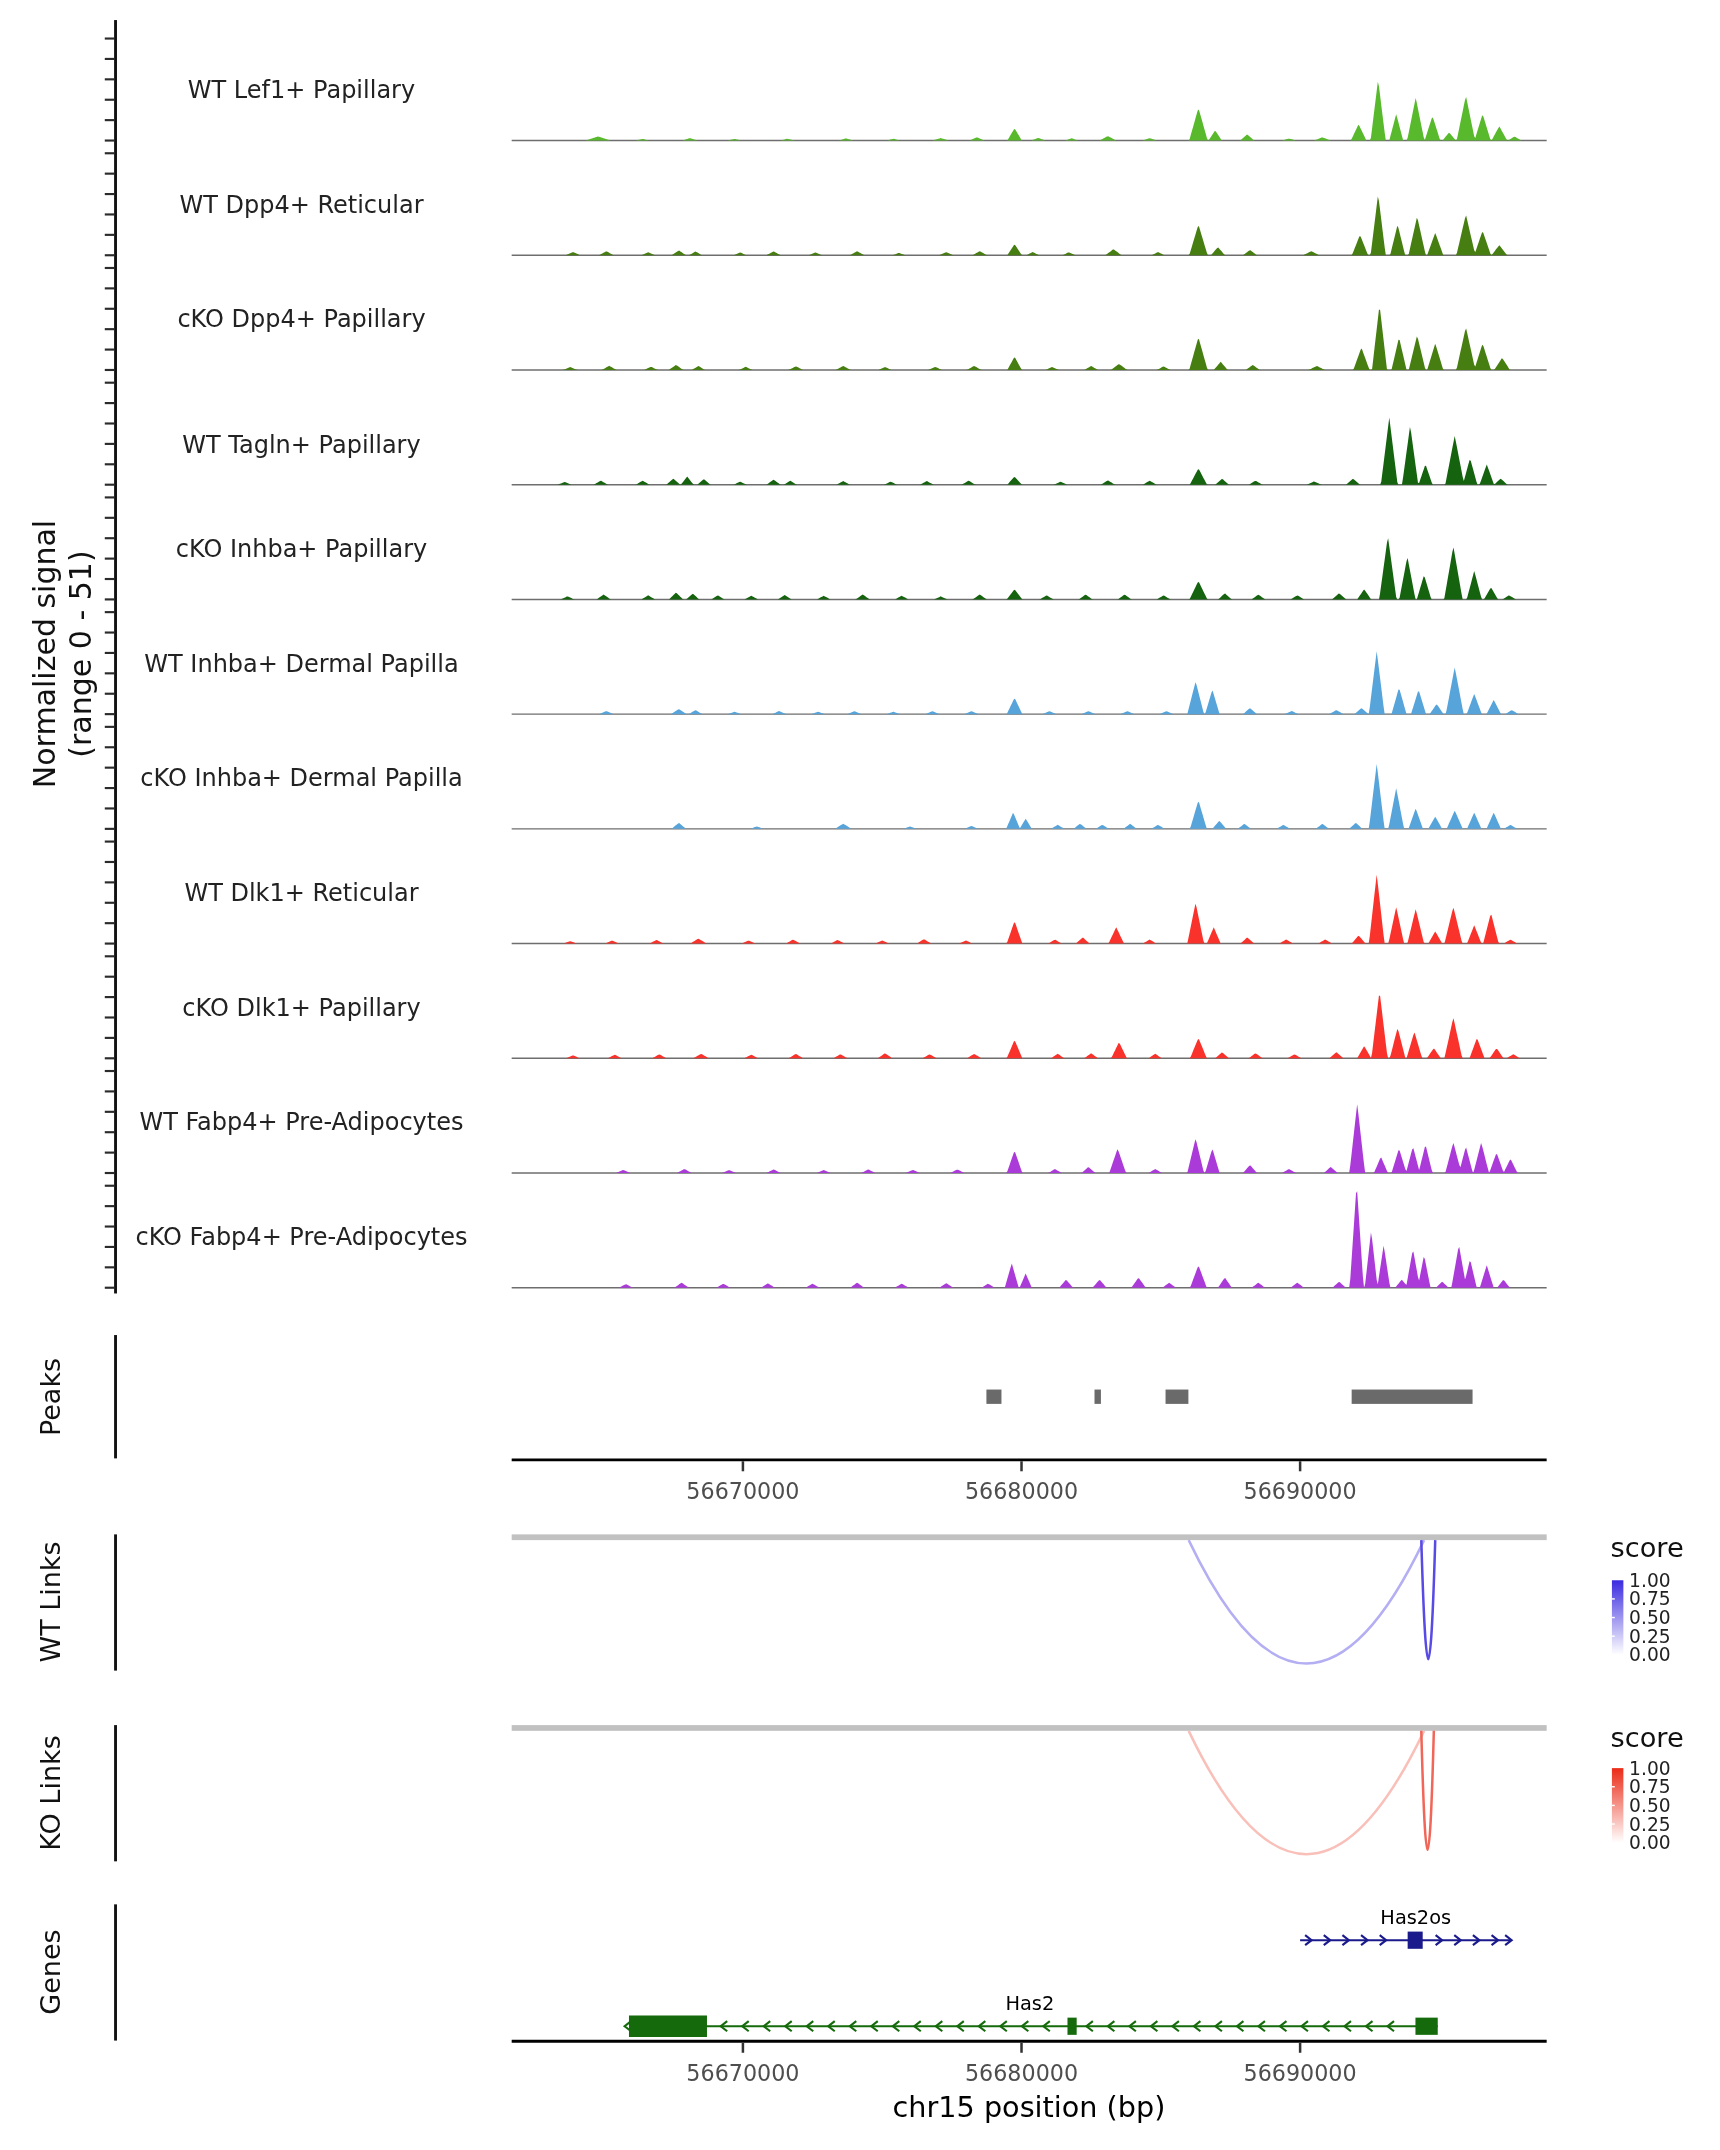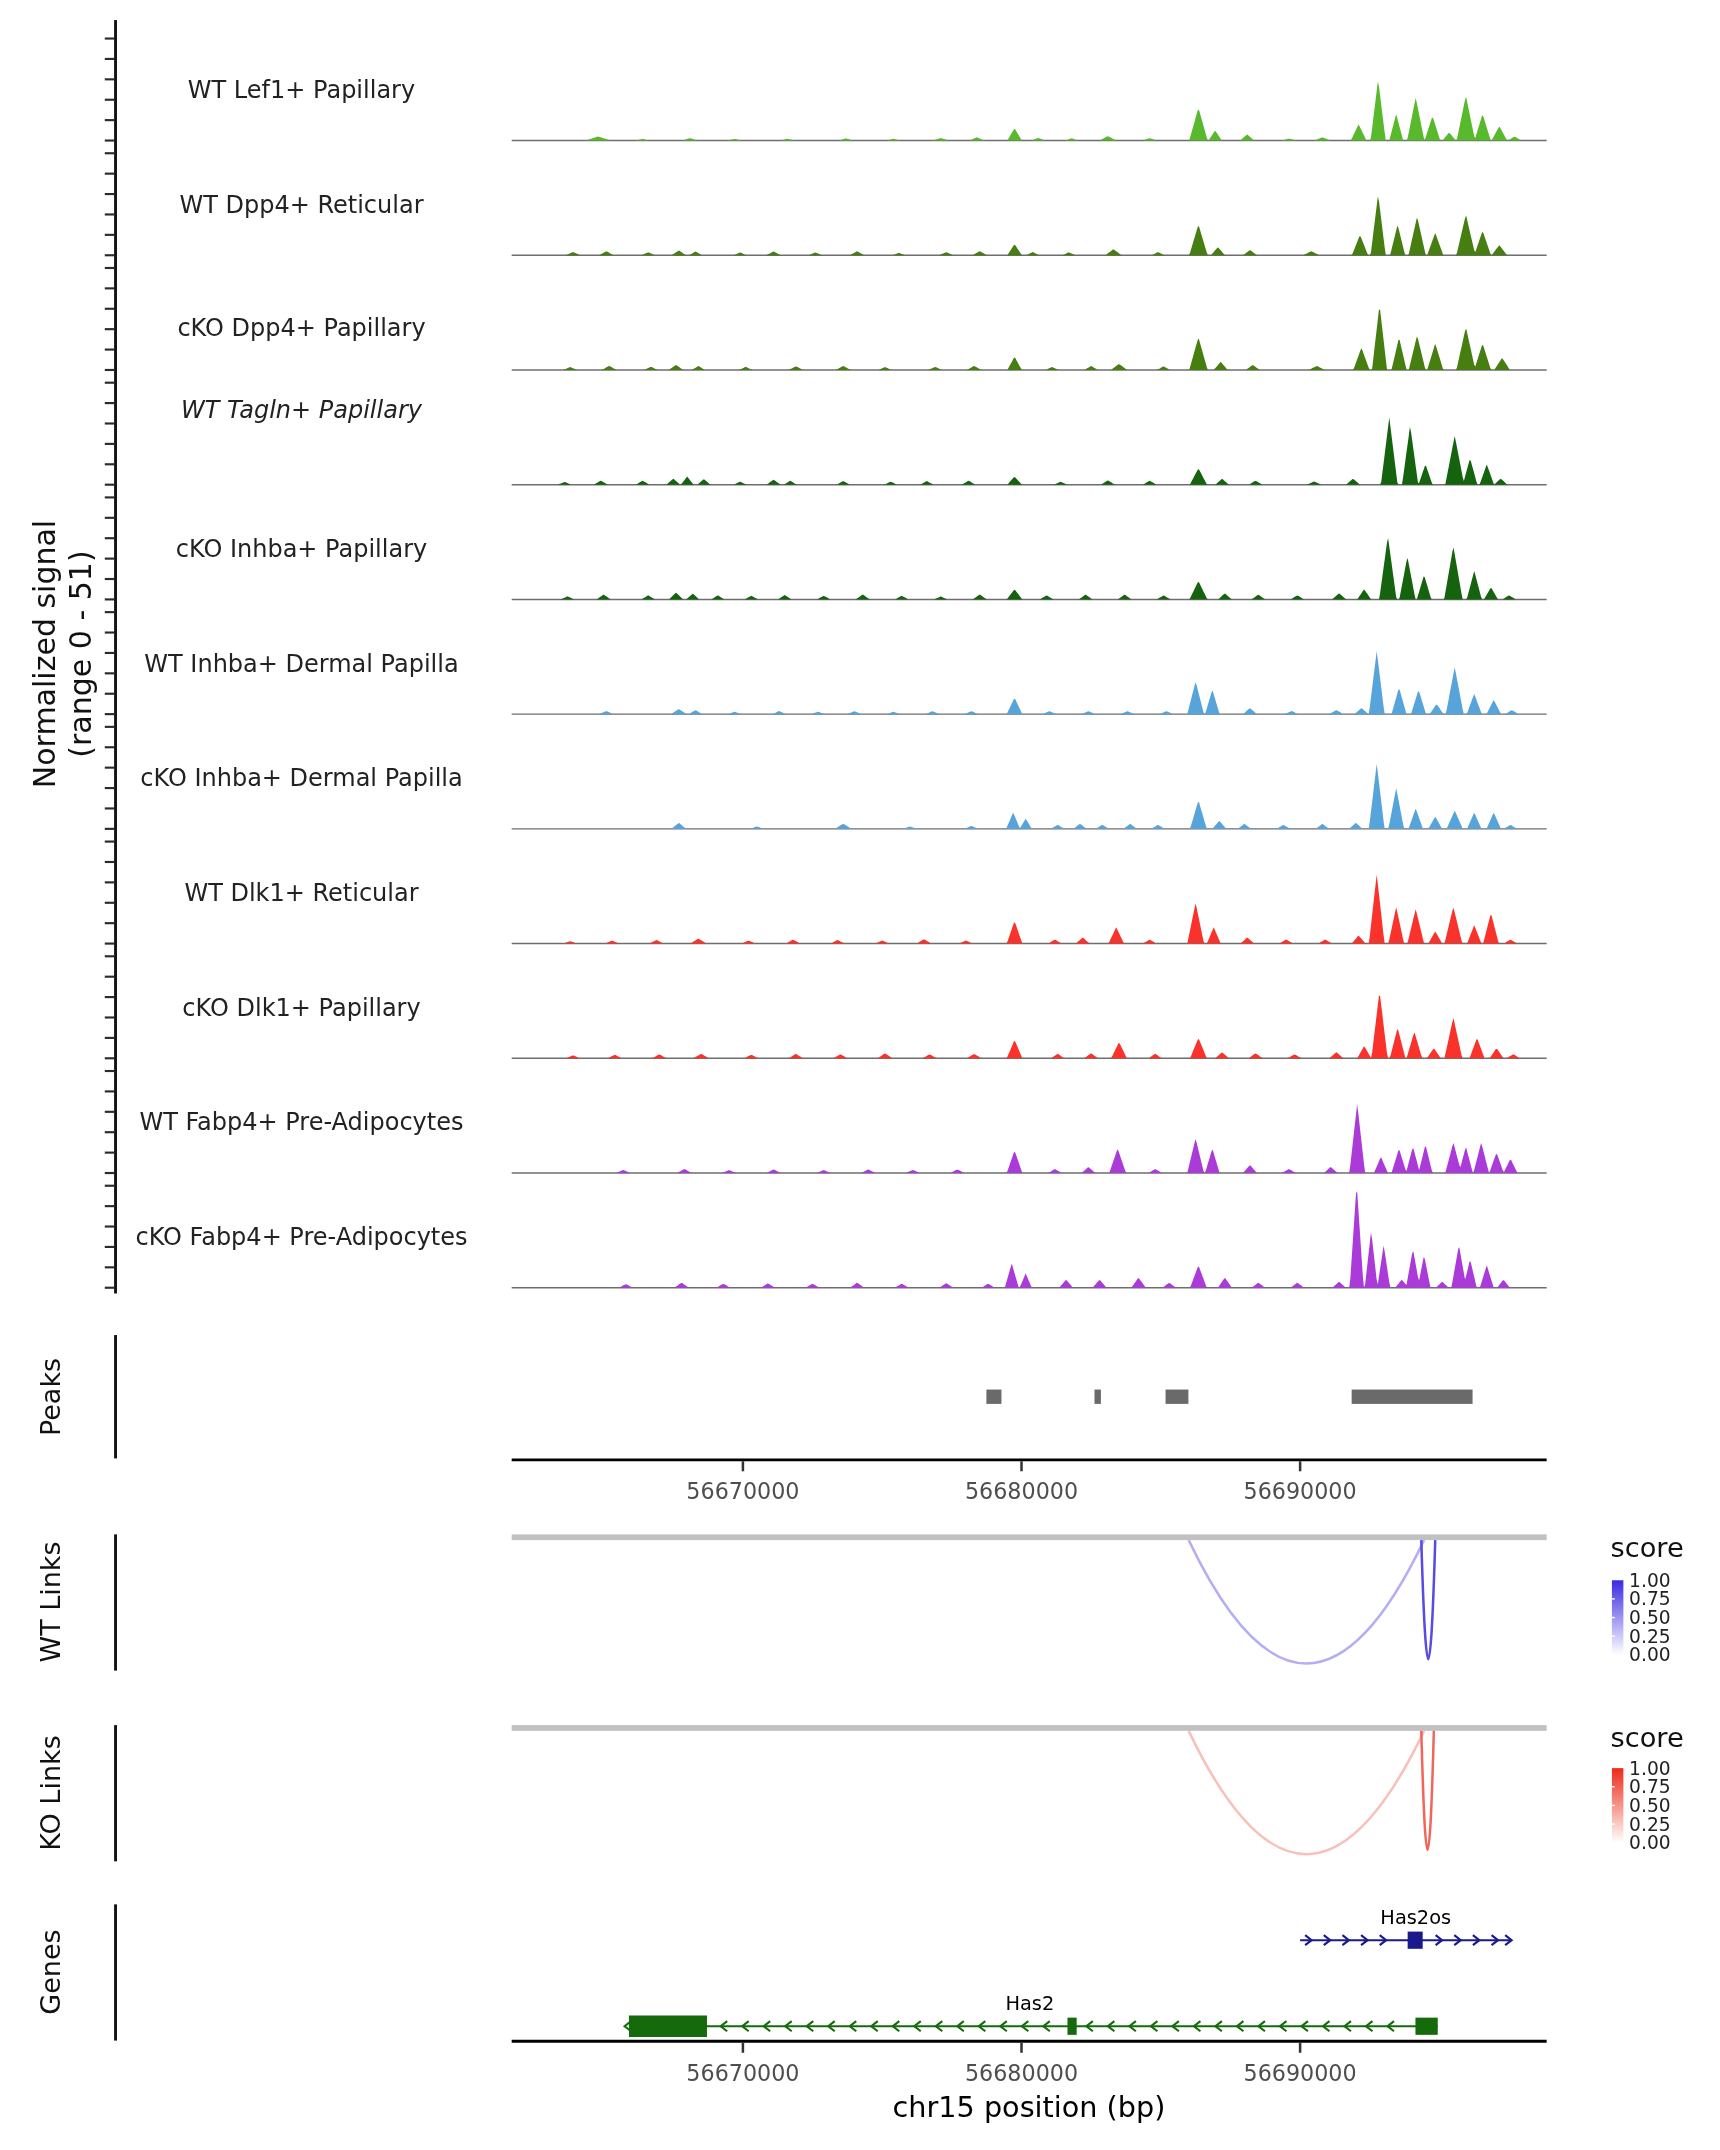--- a/index.html
+++ b/index.html
@@ -244,22 +244,22 @@
   <div class="rot sig-title" style="left:44px;top:654px;">Normalized signal</div>
   <div class="rot sig-title" style="left:80px;top:654px;">(range 0 - 51)</div>
   <div class="rot sec-label" style="left:50px;top:1397px;">Peaks</div>
   <div class="rot sec-label" style="left:50px;top:1602px;">WT Links</div>
   <div class="rot sec-label" style="left:50px;top:1793px;">KO Links</div>
   <div class="rot sec-label" style="left:50px;top:1972px;">Genes</div>
 
   <div id="track-labels">
       <div class="track-label" style="top: 76px;">WT Lef1+ Papillary</div>
       <div class="track-label" style="top: 191px;">WT Dpp4+ Reticular</div>
-      <div class="track-label" style="top: 314px;">cKO Dpp4+ Papillary</div>
-      <div class="track-label" style="top: 396px; font-style: italic;">WT Tagln+ Papillary</div>
+      <div class="track-label" style="top: 305px;">cKO Dpp4+ Papillary</div>
+      <div class="track-label" style="top: 431px;">WT Tagln+ Papillary</div>
       <div class="track-label" style="top: 535px;">cKO Inhba+ Papillary</div>
       <div class="track-label" style="top: 650px;">WT Inhba+ Dermal Papilla</div>
       <div class="track-label" style="top: 764px;">cKO Inhba+ Dermal Papilla</div>
       <div class="track-label" style="top: 879px;">WT Dlk1+ Reticular</div>
       <div class="track-label" style="top: 994px;">cKO Dlk1+ Papillary</div>
       <div class="track-label" style="top: 1108px; text-align: center;">WT Fabp4+ Pre-Adipocytes</div>
       <div class="track-label" style="top: 1223px;">cKO Fabp4+ Pre-Adipocytes</div>
     </div>
 </div>
 

